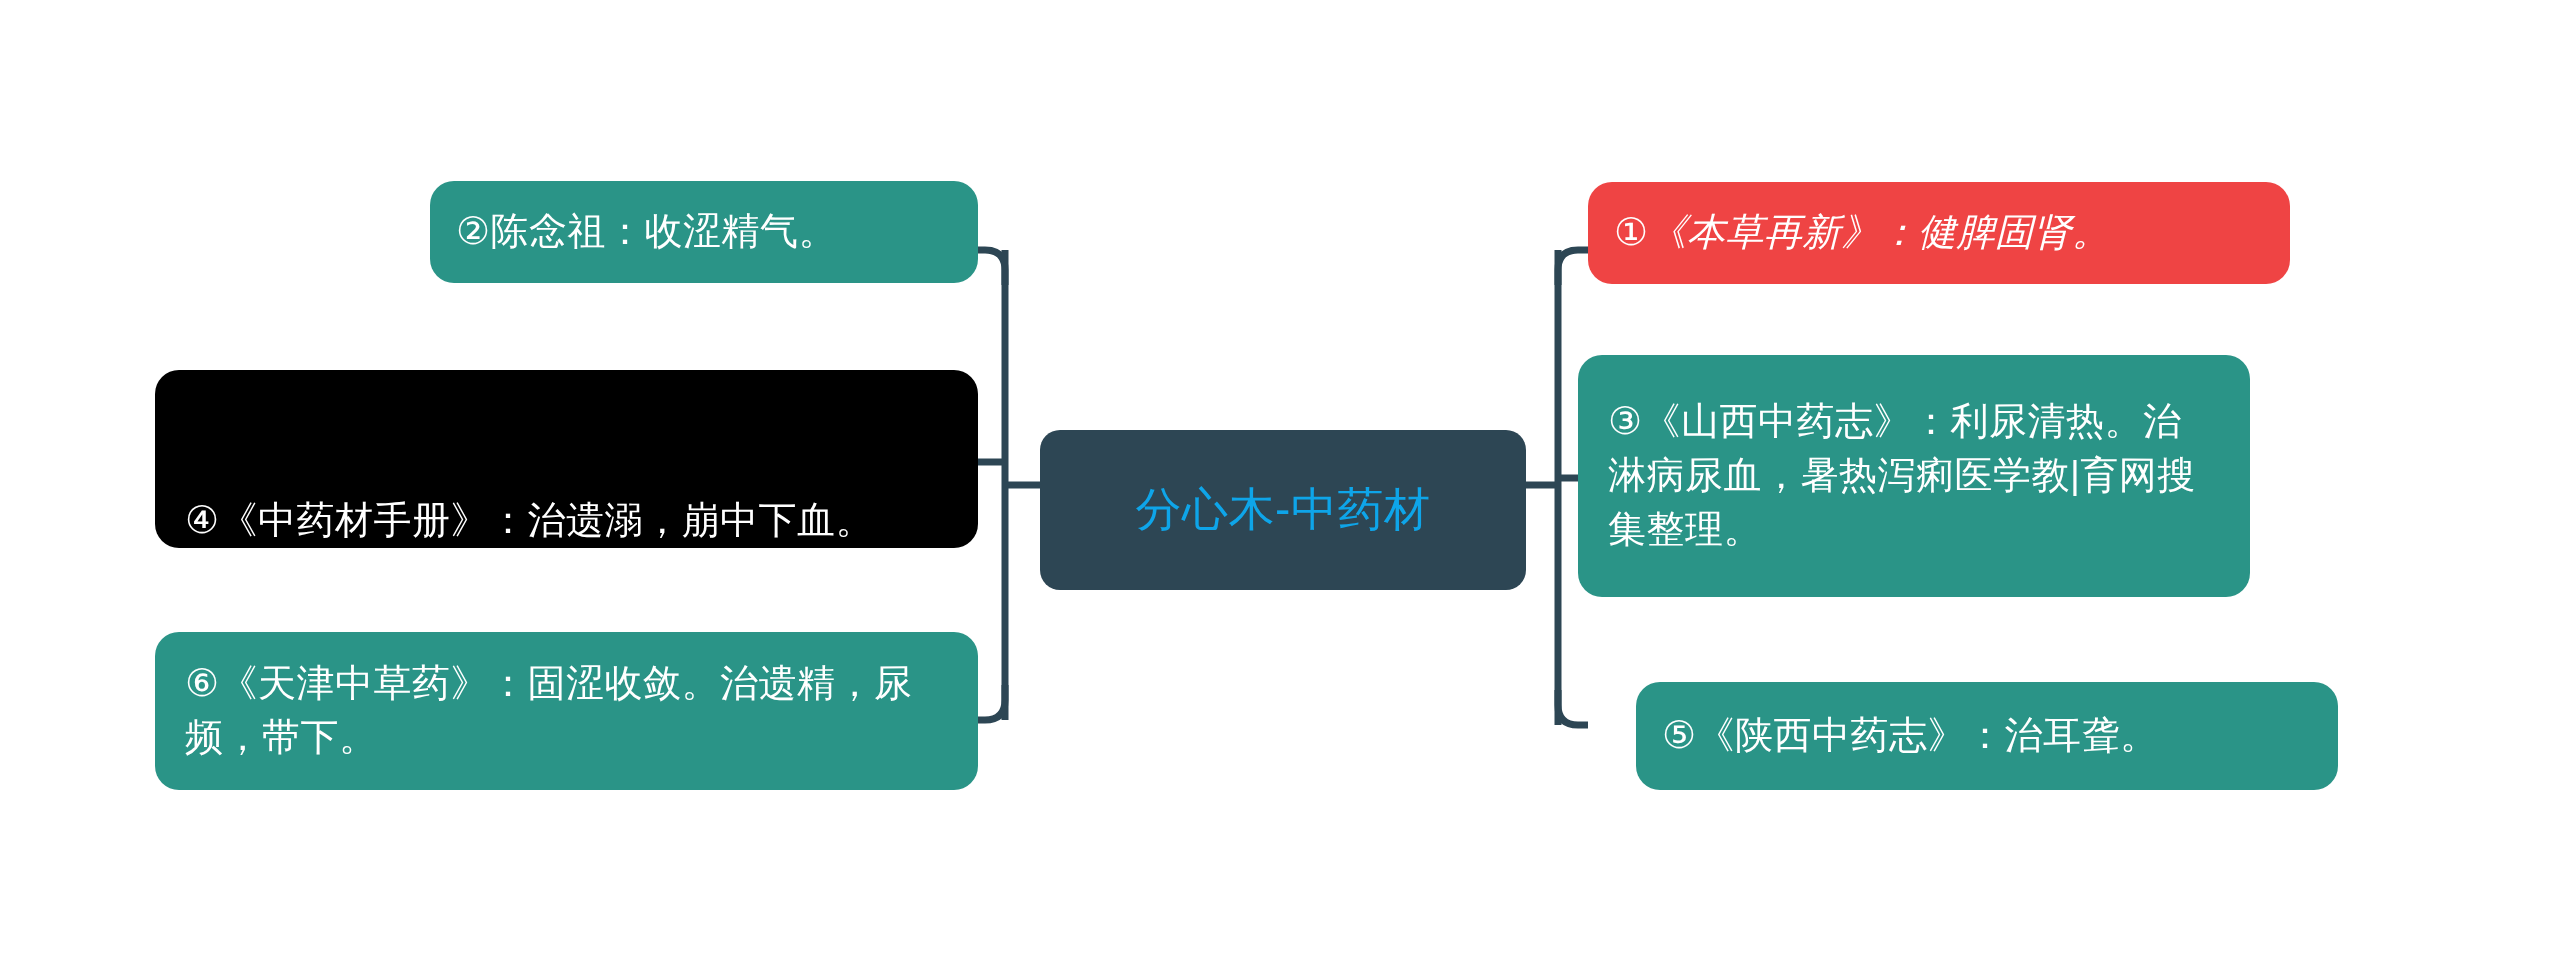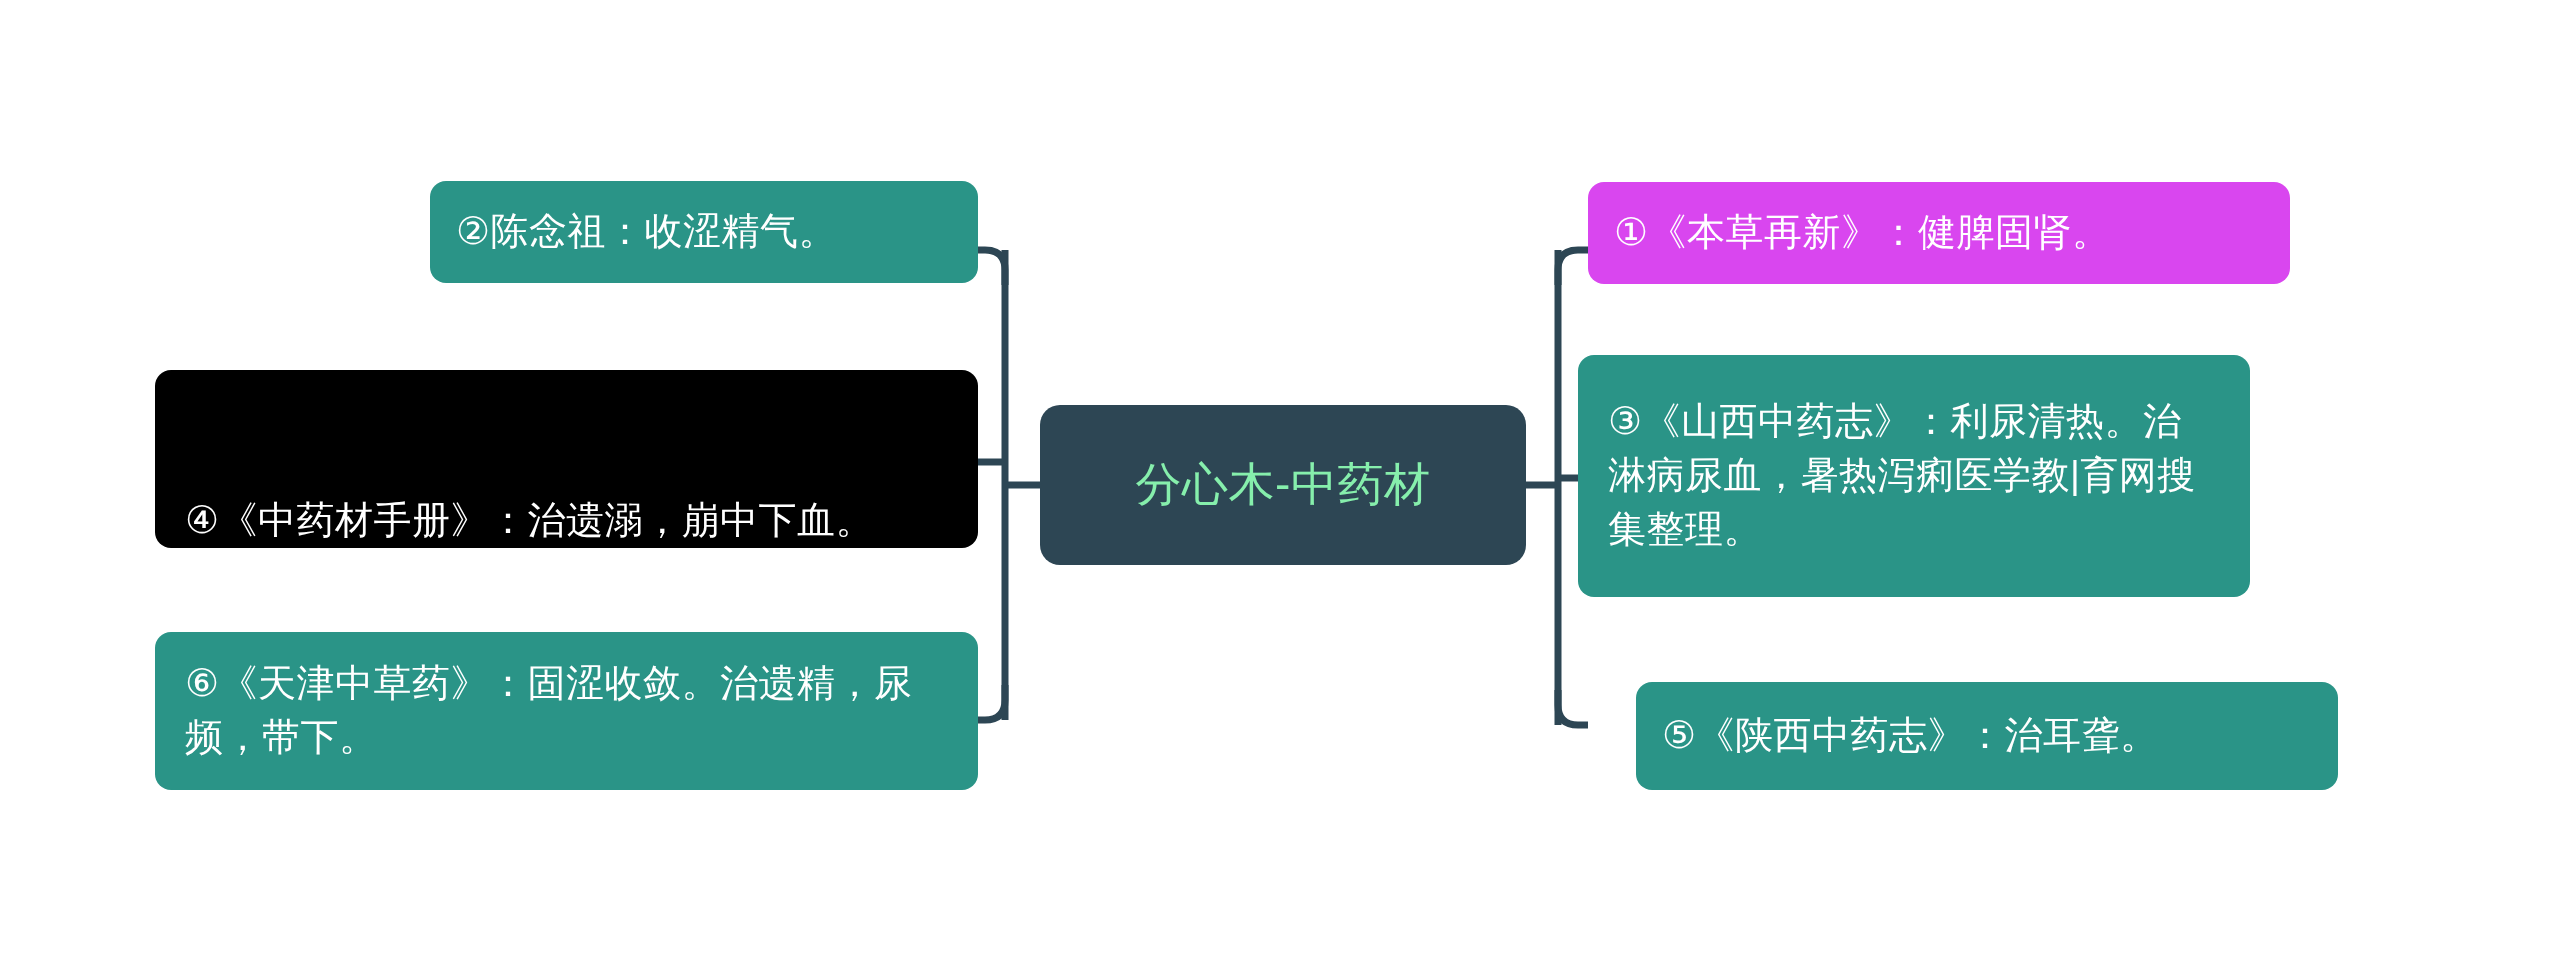--- a/index.html
+++ b/index.html
@@ -9,21 +9,21 @@
     background:#ffffff;
     font-family:"Liberation Sans","DejaVu Sans",sans-serif;
     overflow:hidden;
   }
   #stage{position:relative;width:2560px;height:974px;overflow:hidden;}
   svg#wires{position:absolute;left:0;top:0;width:2560px;height:974px;pointer-events:none;}
 
   .node{
     position:absolute;
     box-sizing:border-box;
-    border-radius:16px;
+    border-radius:24px;
     display:flex;
     align-items:center;
     color:#ffffff;
     letter-spacing:0.5px;
     z-index:2;
   }
   .node .txt{
     display:block;
     width:100%;
     line-height:1.42;
@@ -76,37 +76,37 @@
       <path d="M1558 250 V725"></path>
 
       <path d="M1558 285 V270 Q1558 250 1578 250 H1588"></path>
 
       <path d="M1558 478 H1578"></path>
 
       <path d="M1558 690 V705 Q1558 725 1578 725 H1588"></path>
     </g>
   </svg>
 
-  <div class="node dark" id="center-node" style="background: rgb(45, 70, 84); color: #86efac;">
+  <div class="node dark" id="center-node" style="background: rgb(45, 70, 84); color: #0ea5e9; margin-top: 25px;">
     <span class="txt">分心木-中药材</span>
   </div>
 
   <div class="node green" id="node-l1" style="background: rgb(42, 148, 135); color: rgb(255, 255, 255);">
     <span class="txt">②陈念祖：收涩精气。</span>
   </div>
 
   <div class="node green" id="node-l2" style="background: #000000; color: rgb(255, 255, 255); align-items: flex-end;">
     <span class="txt">④《中药材手册》：治遗溺，崩中下血。</span>
   </div>
 
   <div class="node green" id="node-l3" style="background: rgb(42, 148, 135); color: #ffffff;">
     <span class="txt">⑥《天津中草药》：固涩收敛。治遗精，尿频，带下。</span>
   </div>
 
-  <div class="node green" id="node-r1" style="background: #d946ef; color: rgb(255, 255, 255);">
+  <div class="node green" id="node-r1" style="background: #ef4444; color: rgb(255, 255, 255); font-style: italic;">
     <span class="txt">①《本草再新》：健脾固肾。</span>
   </div>
 
   <div class="node green" id="node-r2" style="background: rgb(42, 148, 135); color: rgb(255, 255, 255);">
     <span class="txt">③《山西中药志》：利尿清热。治淋病尿血，暑热泻痢医学教|育网搜集整理。</span>
   </div>
 
   <div class="node green" id="node-r3" style="background: rgb(42, 148, 135); color: rgb(255, 255, 255);">
     <span class="txt">⑤《陕西中药志》：治耳聋。</span>
   </div>

